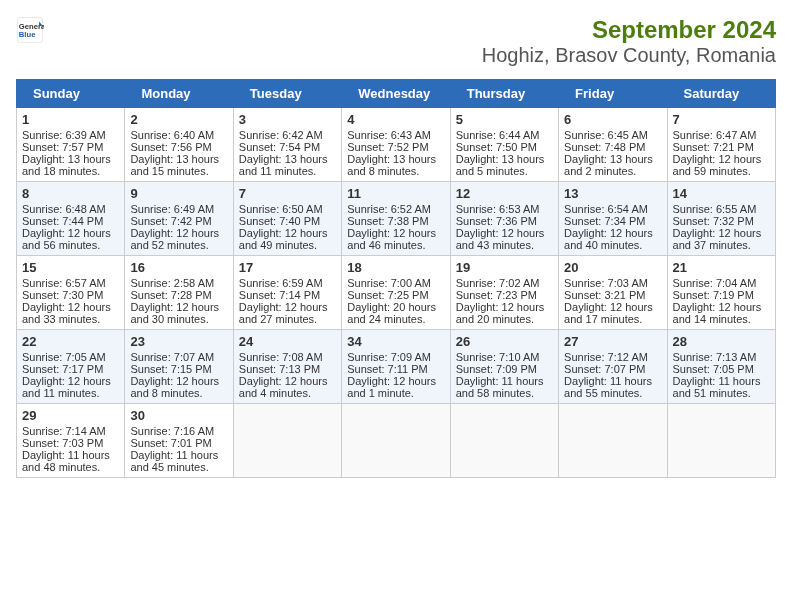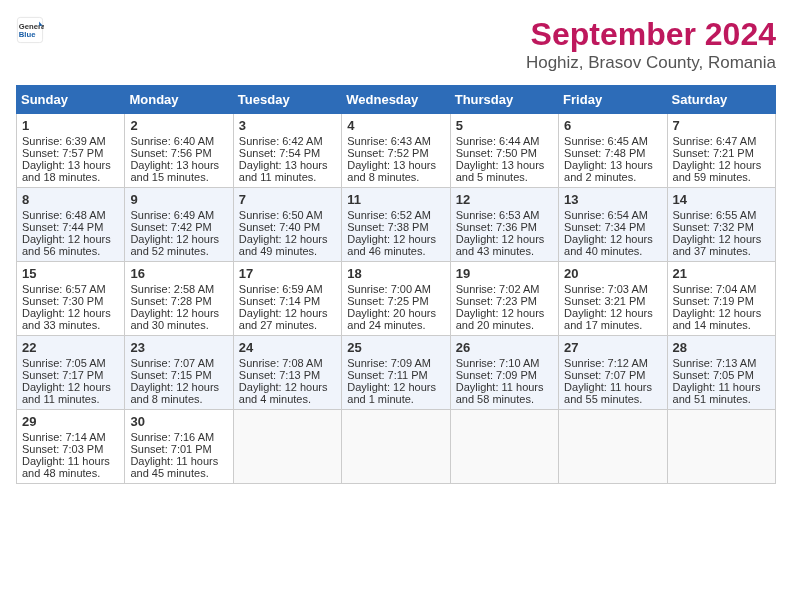--- a/index.html
+++ b/index.html
@@ -22,36 +22,36 @@
       gap: 4px;
     }
     .logo-icon {
       width: 28px;
       height: 28px;
     }
     .title-area {
       text-align: right;
     }
     .month-title {
-      font-size: 32px;
+      font-size: 24px;
       font-weight: bold;
-      color: #be185d;
+      color: #4d7c0f;
     }
     .location {
-      font-size: 17px;
+      font-size: 20px;
       color: #555;
     }
     .calendar {
       width: 100%;
       border-collapse: collapse;
     }
     .calendar th {
       background: #2d6cb8;
       color: #fff;
-      padding: 6px 4px;
+      padding: 6px 16px;
       font-size: 13px;
       text-align: left;
       border: 1px solid #2d6cb8;
     }
     .calendar td {
       vertical-align: top;
       border: 1px solid #ccc;
       padding: 4px 5px;
       width: 108px;
       min-height: 80px;
@@ -249,21 +249,21 @@
           <div>Sunset: 7:15 PM</div>
           <div>Daylight: 12 hours and 8 minutes.</div>
         </td>
         <td>
           <span class="day-num">24</span>
           <div>Sunrise: 7:08 AM</div>
           <div>Sunset: 7:13 PM</div>
           <div>Daylight: 12 hours and 4 minutes.</div>
         </td>
         <td>
-          <span class="day-num">25</span>
+          <span class="day-num">34</span>
           <div>Sunrise: 7:09 AM</div>
           <div>Sunset: 7:11 PM</div>
           <div>Daylight: 12 hours and 1 minute.</div>
         </td>
         <td>
           <span class="day-num">26</span>
           <div>Sunrise: 7:10 AM</div>
           <div>Sunset: 7:09 PM</div>
           <div>Daylight: 11 hours and 58 minutes.</div>
         </td>

